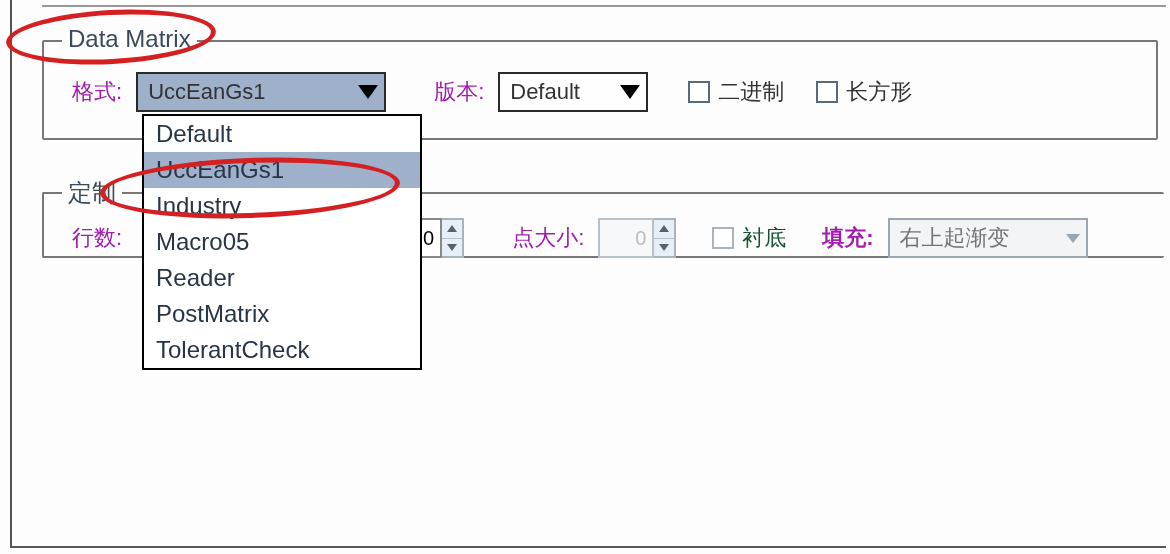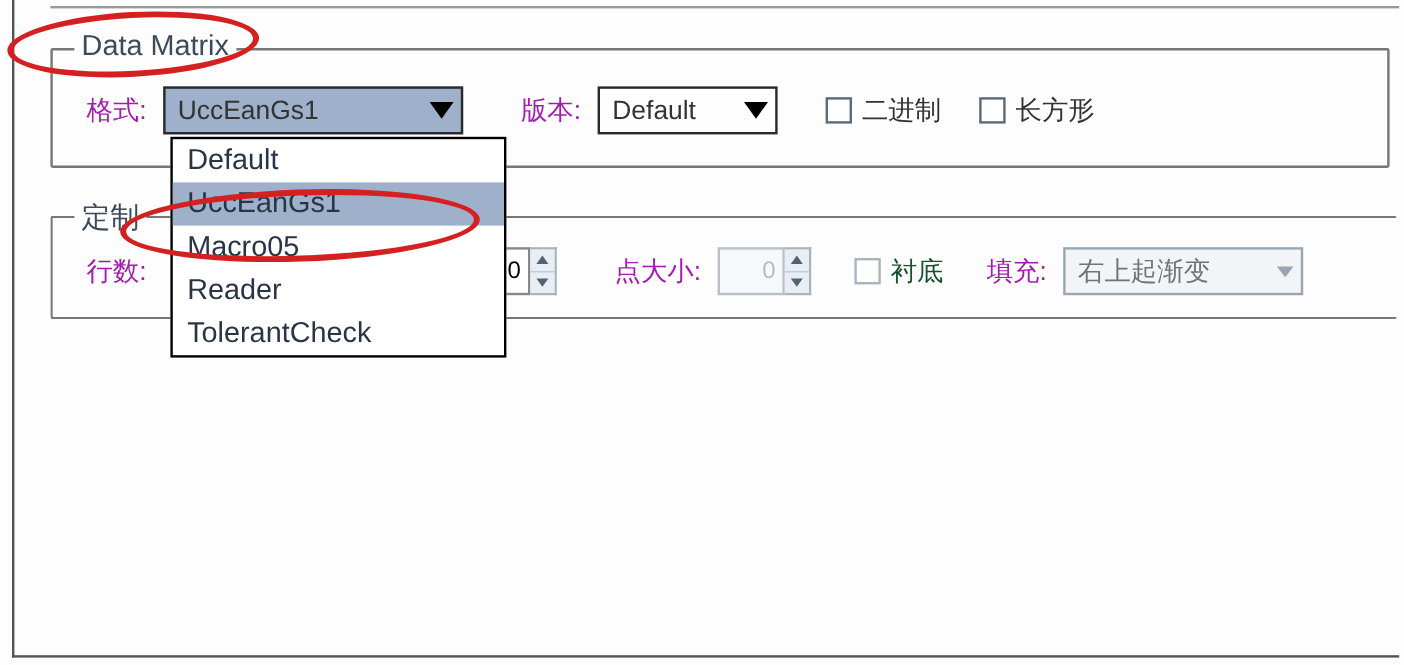--- a/index.html
+++ b/index.html
@@ -34,21 +34,21 @@
   .group-title {
     position: absolute;
     top: -17px;
     left: 18px;
     background: #fdfdfd;
     padding: 0 6px;
     color: #3b4a5a;
     font-size: 24px;
   }
   .dm-group { left: 30px; right: 8px; top: 40px; height: 100px; }
-  .cz-group { left: 30px; right: 2px; top: 180px; height: 86px; border-right: none; }
+  .cz-group { left: 30px; right: 2px; top: 192px; height: 66px; border-right: none; }
 
   .row { position: absolute; display: flex; align-items: center; gap: 14px; }
   .dm-row { left: 28px; top: 30px; }
   .cz-row { left: 28px; top: 24px; }
 
   .label { color: #a21caf; }
 
   
   .combo {
     display: inline-flex;
@@ -208,32 +208,34 @@
               <span class="tri-dn"></span>
             </div>
         </div>
       </div>
       <span style="width:8px"></span>
       <span class="chk disabled">
         <span class="box"></span>
         <span>衬底</span>
       </span>
       <span style="width:8px"></span>
-      <span class="label" style="font-weight:400">填充:</span>
+      <span class="label" style="font-weight:700">填充:</span>
       <div class="combo disabled" style="width:200px">
         <span>右上起渐变</span>
         <span class="arrow small"></span>
       </div>
     </div>
   </div>
 
   <div class="dropdown" id="format-dropdown" style="left:130px; top:114px; width:280px;">
       <div class="opt">Default</div>
       <div class="opt sel">UccEanGs1</div>
+      <div class="opt">Industry</div>
       <div class="opt">Macro05</div>
       <div class="opt">Reader</div>
+      <div class="opt">PostMatrix</div>
       <div class="opt">TolerantCheck</div>
     </div>
 
 </div>
 
 <div class="anno a1"></div>
 <div class="anno a2"></div>
 
 </body></html>

